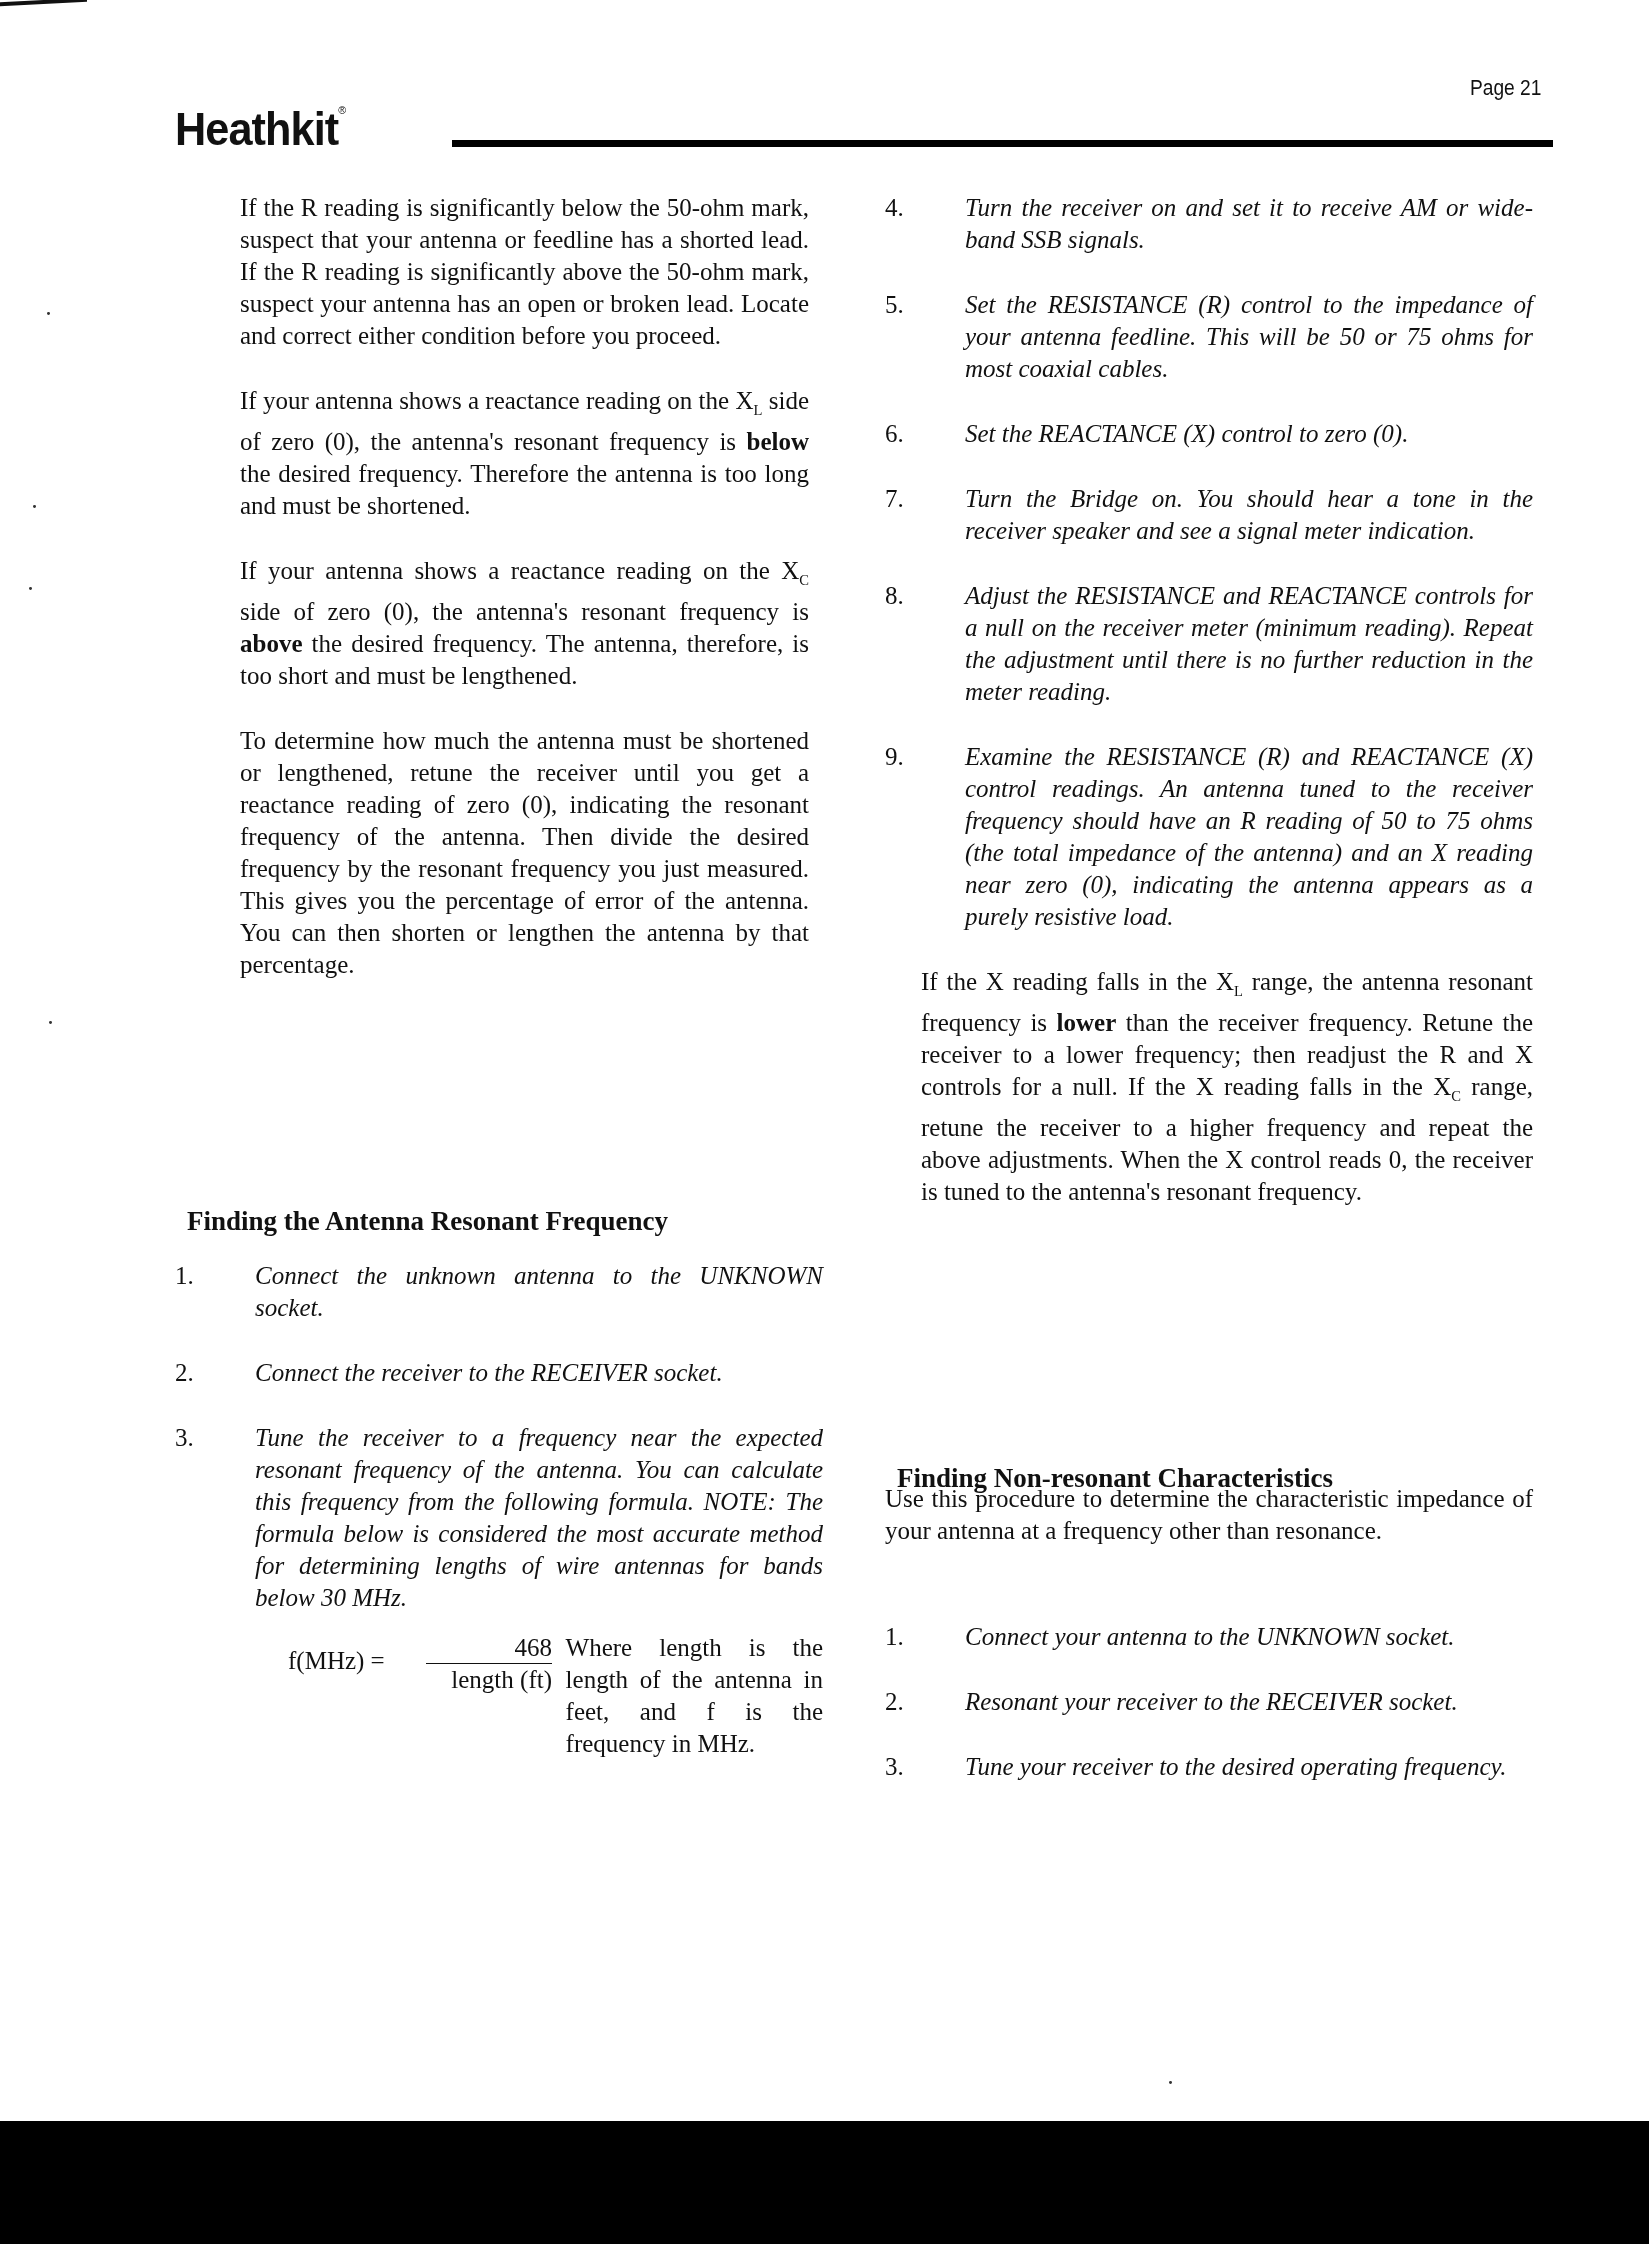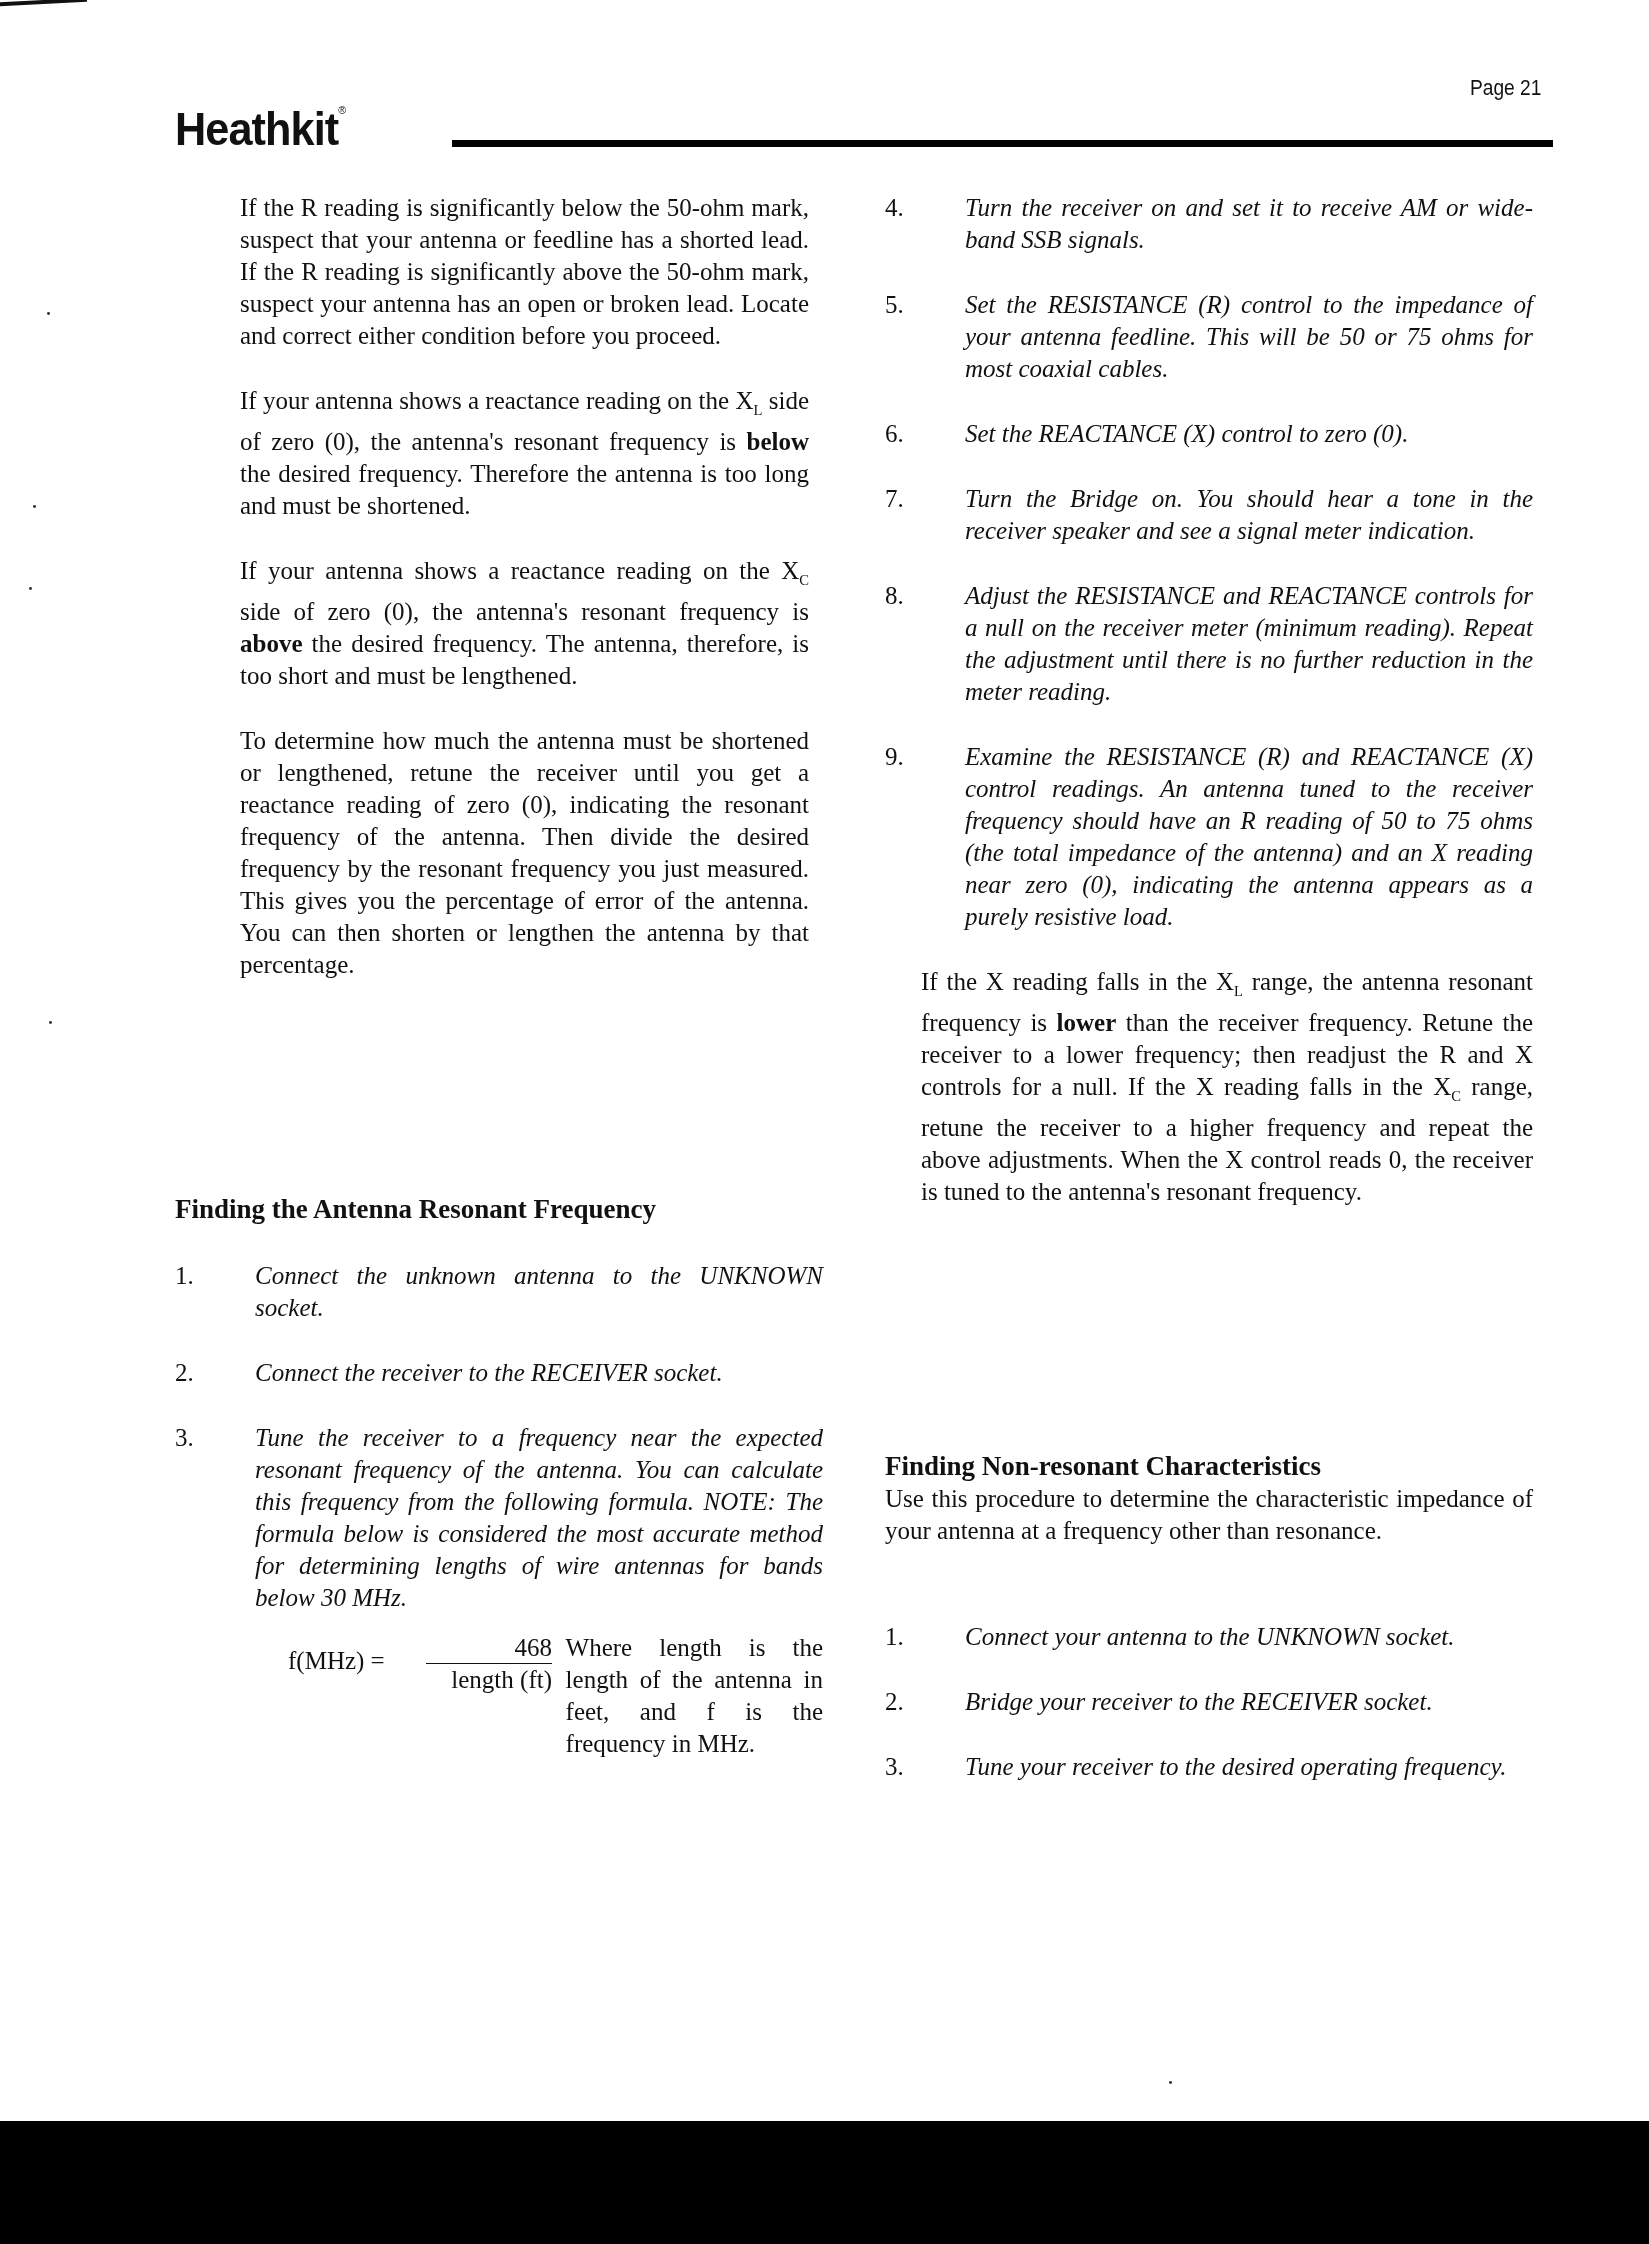--- a/index.html
+++ b/index.html
@@ -10,21 +10,21 @@
   .brand { position:absolute; left:0; top:43px; font-family:"Liberation Sans","DejaVu Sans",sans-serif;
            font-weight:bold; font-size:47px; letter-spacing:-1px; transform:scaleX(0.92); transform-origin:left; }
   .brand sup { font-size:11.6px; font-weight:normal; vertical-align:top; position:relative; top:1.9px; }
   .rule { position:absolute; left:277px; top:82px; width:1101px; height:6.8px; background:#000; }
   .page-num { position:absolute; right:11.6px; top:17.5px; font-family:"Liberation Sans","DejaVu Sans",sans-serif;
               font-size:21.3px; transform:scaleX(0.9); transform-origin:right; }
   .col { position:absolute; font-size:25px; line-height:32px; }
   .col-left { left:240px; top:192px; width:569px; }
   .col-right { left:885px; top:192px; width:648px; }
   p { margin:0 0 33px 0; text-align:justify; }
-  .heading { font-weight:bold; font-size:27px; line-height:35px; margin:0; }
+  .heading { font-weight:bold; font-size:27px; line-height:35px; margin:12px; }
   .heading-left { position:absolute; left:175px; top:1192px; }
   .heading-right { position:absolute; left:885px; top:1449px; }
   .step { display:flex; margin-bottom:33px; }
   .step .num { width:80px; flex:none; }
   .step .txt { flex:1; text-align:justify;font-style:italic; }
   .left-steps { position:absolute; left:175px; top:1260px; width:648px; }
   .right-steps { position:absolute; left:885px; top:1621px; width:648px; }
   .formula { display:flex; margin-left:113px; margin-top:1.9px; }
   .f-lhs { width:138px; padding-top:13.6px; }
   .f-frac { width:126px; text-align:right; }
@@ -113,21 +113,21 @@
   <p>Use this procedure to determine the characteristic impedance of your antenna at a frequency other than resonance.</p>
 </div>
 
 <div class="col right-steps">
   <div class="step">
       <span class="num">1.</span>
       <span class="txt">Connect your antenna to the UNKNOWN socket.</span>
     </div>
   <div class="step">
       <span class="num">2.</span>
-      <span class="txt">Bridge your receiver to the RECEIVER socket.</span>
+      <span class="txt">Resonant your receiver to the RECEIVER socket.</span>
     </div>
   <div class="step">
       <span class="num">3.</span>
       <span class="txt">Tune your receiver to the desired operating frequency.</span>
     </div>
 </div>
 
 <div class="dot" style="left:47px; top:312px"></div>
 <div class="dot" style="left:33px; top:505px"></div>
 <div class="dot" style="left:29px; top:587px"></div>

